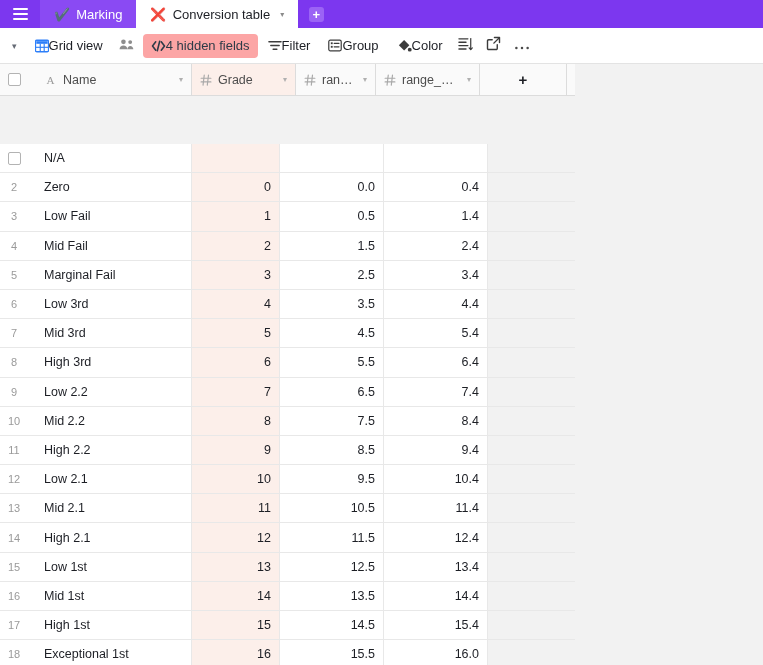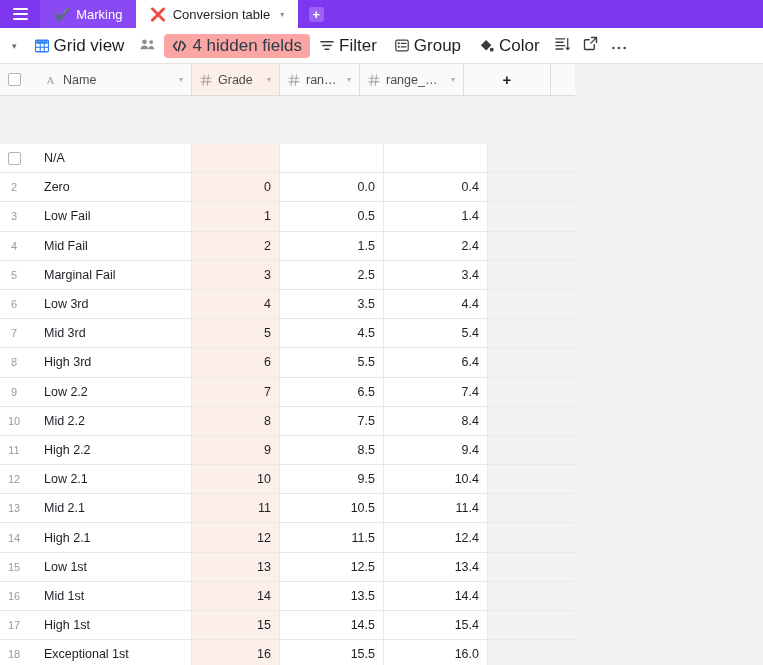--- a/index.html
+++ b/index.html
@@ -82,25 +82,24 @@
   }
   .tb-caret {
     color: #666b75;
     font-size: 9px;
     padding: 0 8px 0 2px;
     cursor: pointer;
   }
   .tb-btn {
     display: flex;
     align-items: center;
-    gap: 5px;
     height: 24px;
     padding: 0 8px;
     border-radius: 4px;
-    font-size: 17px;
+    font-size: 13px;
     color: #1d1f25;
     cursor: pointer;
     white-space: nowrap;
   }
   .tb-btn.hl-blue {
     background: #fca5a5;
     color: #2d3b47;
   }
   .tb-btn.hl-peach {
     background: #fbd9cd;
@@ -136,21 +135,21 @@
     border-right: 1px solid #dcdcdc;
     font-size: 12.5px;
     color: #4d4d4d;
     padding: 0 8px;
     position: relative;
     cursor: pointer;
     background: #fafafa;
   }
   .hdr-cell.c-check { width: 28px; justify-content: center; padding: 0; border-right: none; }
   .hdr-cell.c-name  { width: 164px; padding-left: 16px; }
-  .hdr-cell.c-grade { width: 88px; background: #fcefea; }
+  .hdr-cell.c-grade { width: 104px; background: #fcefea; }
   .hdr-cell.c-rmin  { width: 80px; justify-content: flex-end; }
   .hdr-cell.c-rmax  { width: 104px; }
   .hdr-cell.c-add   { width: 87px; justify-content: center; border-right: 1px solid #dcdcdc; }
 
   .hdr-ftype { margin-right: 6px; display:flex; align-items:center; color: #9a9a9a; flex:0 0 auto;}
   .hdr-label { flex: 1 1 auto; overflow: hidden; text-overflow: ellipsis; white-space: nowrap; }
   .hdr-arrow { color: #b0b0b0; font-size: 8px; margin-left: 6px; flex:0 0 auto;}
 
   .chk {
     width: 13px; height: 13px;

